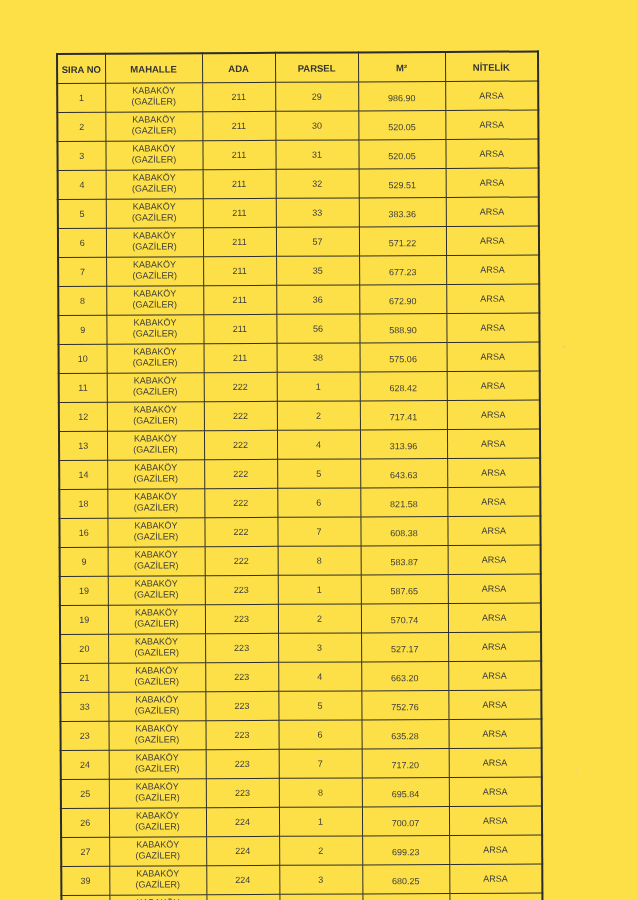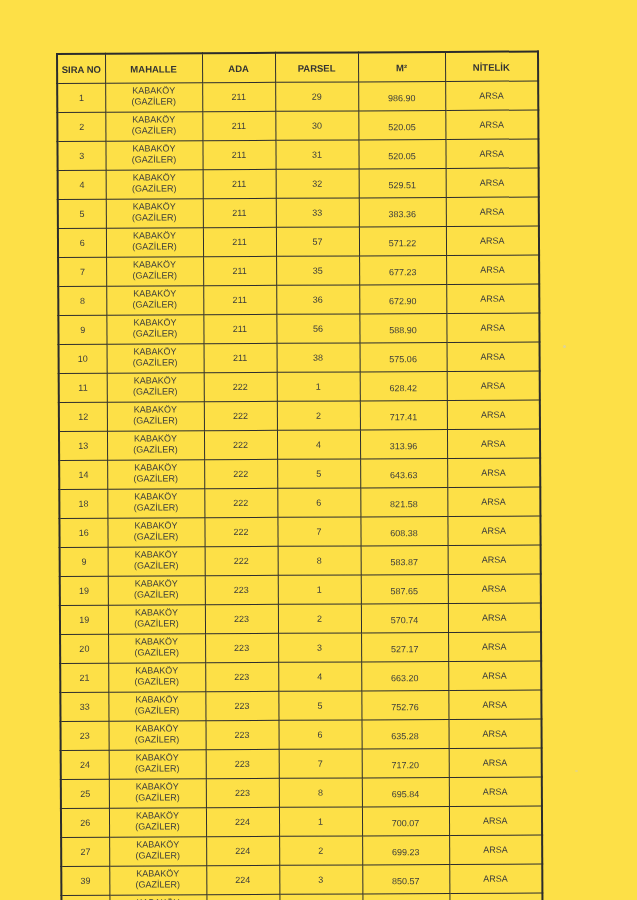--- a/index.html
+++ b/index.html
@@ -396,21 +396,21 @@
             <td class="c-nitelik">ARSA</td>
           </tr>
           <tr>
             <td class="c-sira">39</td>
             <td class="c-mah">
               <div>KABAKÖY</div>
               <div>(GAZİLER)</div>
             </td>
             <td class="c-ada">224</td>
             <td class="c-parsel">3</td>
-            <td class="c-m2">850.57</td>
+            <td class="c-m2">680.25</td>
             <td class="c-nitelik">ARSA</td>
           </tr>
           <tr>
             <td class="c-sira">29</td>
             <td class="c-mah">
               <div>KABAKÖY</div>
             </td>
             <td class="c-ada">224</td>
             <td class="c-parsel">4</td>
             <td class="c-m2">647.20</td>

